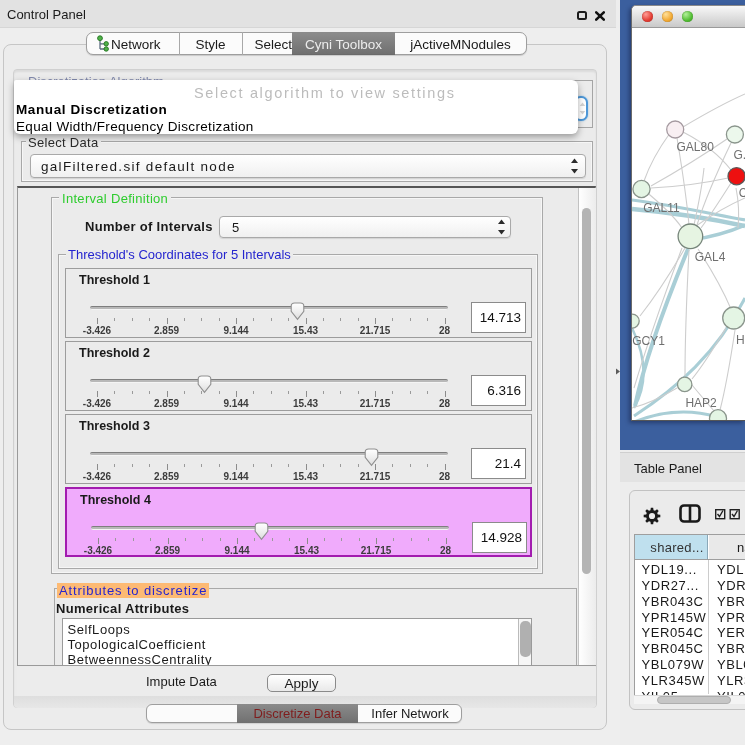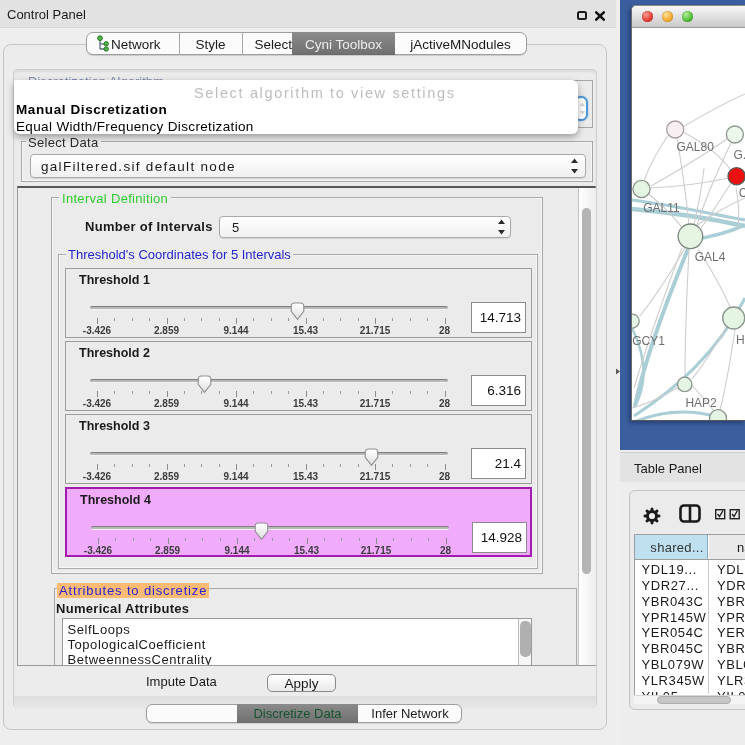--- a/index.html
+++ b/index.html
@@ -259,21 +259,21 @@
 <div class="abs" style="left:581.5px;top:208px;width:9.5px;height:366px;background:#b4b4b4;border-radius:5px;"></div>
 
 <div class="abs" style="left:17px;top:667px;width:579px;height:29px;background:#ececec;"></div>
 <div class="abs" style="left:14px;top:696px;width:582px;height:12px;background:linear-gradient(180deg,#dedede,#e7e7e7);border-radius:0 0 4px 4px;"></div>
 <div class="abs" style="left:267px;top:673.5px;width:69px;height:18.5px;border:1px solid #8a8a8a;border-radius:5px;background:linear-gradient(180deg,#ffffff,#e9e9e9);"></div>
 <div class="abs t13" style="left:267px;top:675.5px;width:69px;text-align:center;font-size:13.5px;">Apply</div>
 
 <div class="abs" style="left:146px;top:704px;width:316px;height:18.5px;background:#fbfbfb;border:1px solid #9e9e9e;border-radius:6px;box-shadow:0 1px 1px rgba(0,0,0,0.12);"></div>
 <div class="abs" style="left:237px;top:704px;width:121px;height:18.5px;background:linear-gradient(180deg,#8b8b8b,#707070);"></div>
 <div class="abs t13" style="left:146px;top:674px;width:91px;text-align:left;">Impute Data</div>
-<div class="abs t13" style="left:237px;top:706px;width:121px;text-align:center;color:#14532d;">Discretize Data</div>
+<div class="abs t13" style="left:237px;top:706px;width:121px;text-align:center;color:#7f1d1d;">Discretize Data</div>
 <div class="abs t13" style="left:358px;top:706px;width:104px;text-align:center;">Infer Network</div>
 
 <svg class="abs" style="left:615px;top:368px;" width="6" height="7" viewBox="0 0 6 7">
     <path d="M1,0.5 L5,3.5 L1,6.5 Z" fill="#5b5b5b"></path>
   </svg>
 
 <div class="abs" style="left:620px;top:0;width:125px;height:450px;background:#3b5f9e;"></div>
 
 <div class="abs" style="left:631px;top:5px;width:114px;height:416px;background:#fff;border-left:1px solid #6b6b6b;border-top:1px solid #8a8a8a;border-bottom:1px solid #565656;border-radius:5px 0 0 0;box-shadow:-2px 2px 4px rgba(0,0,30,0.35);"></div>
 <div class="abs" style="left:632px;top:6px;width:113px;height:22px;background:linear-gradient(180deg,#f8f8f8 0%,#e3e3e3 45%,#c9c9c9 100%);border-bottom:1px solid #9a9a9a;border-radius:5px 0 0 0;"></div>

